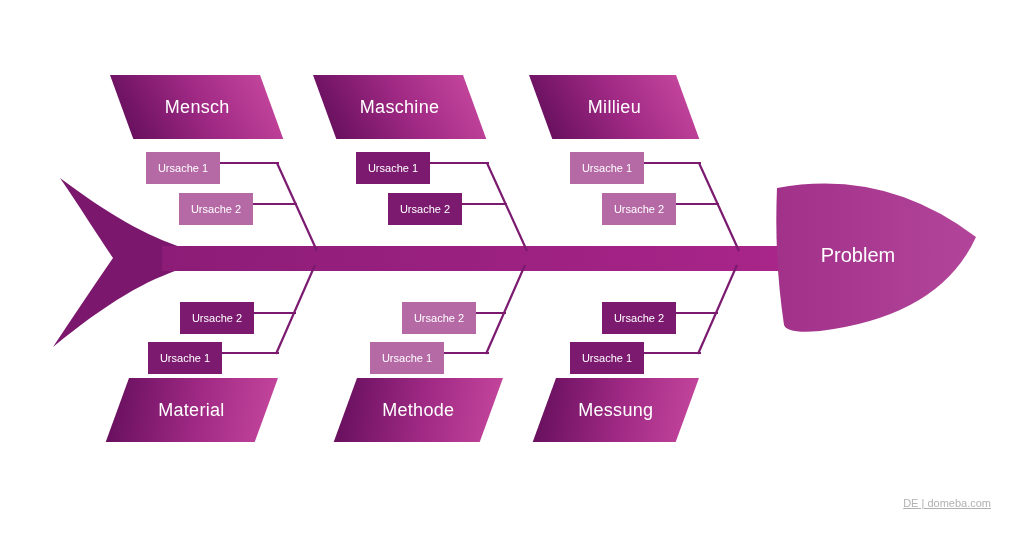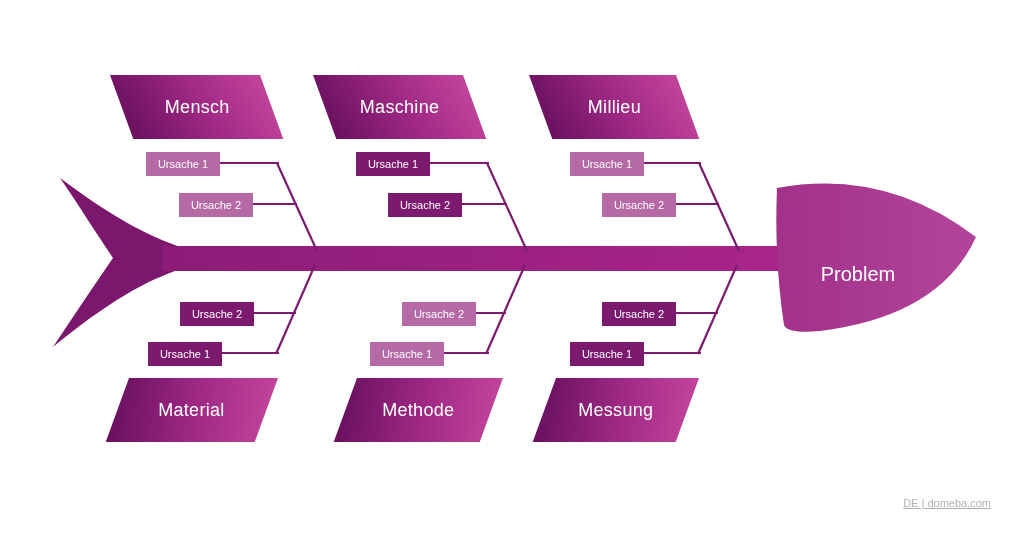--- a/index.html
+++ b/index.html
@@ -12,29 +12,29 @@
     position:absolute;height:64px;transform-origin:0 0;
     display:flex;align-items:center;justify-content:center;
     background:linear-gradient(78deg,#69105f 0%,#a12a85 55%,#c2449b 100%);
   }
   .cat-top{transform:skewX(20deg);}
   .cat-bottom{transform:skewX(-20deg);}
   .cat-label{color:#ffffff;font-size:18px;letter-spacing:.3px;}
   .cat-top .cat-label{transform:skewX(-20deg);}
   .cat-bottom .cat-label{transform:skewX(20deg);}
   .cause{
-    position:absolute;width:74px;height:24px;
+    position:absolute;width:74px;height:32px;
     display:flex;align-items:center;justify-content:center;
     color:#ffffff;font-size:11px;white-space:nowrap;
   }
   .cause-light{background:#b56aa6;}
   .cause-dark{background:#7b1a6f;}
   .problem{
     position:absolute;left:786px;top:244px;width:144px;text-align:center;
-    color:#ffffff;font-size:20px;margin-top:19px;
+    color:#ffffff;font-size:20px;
   }
   .watermark{
     position:absolute;top:497px;right:33px;font-size:11px;color:#b1b1b1;text-decoration:underline;
   }
 </style>
 </head>
 <body>
 
 <div class="canvas">
 

